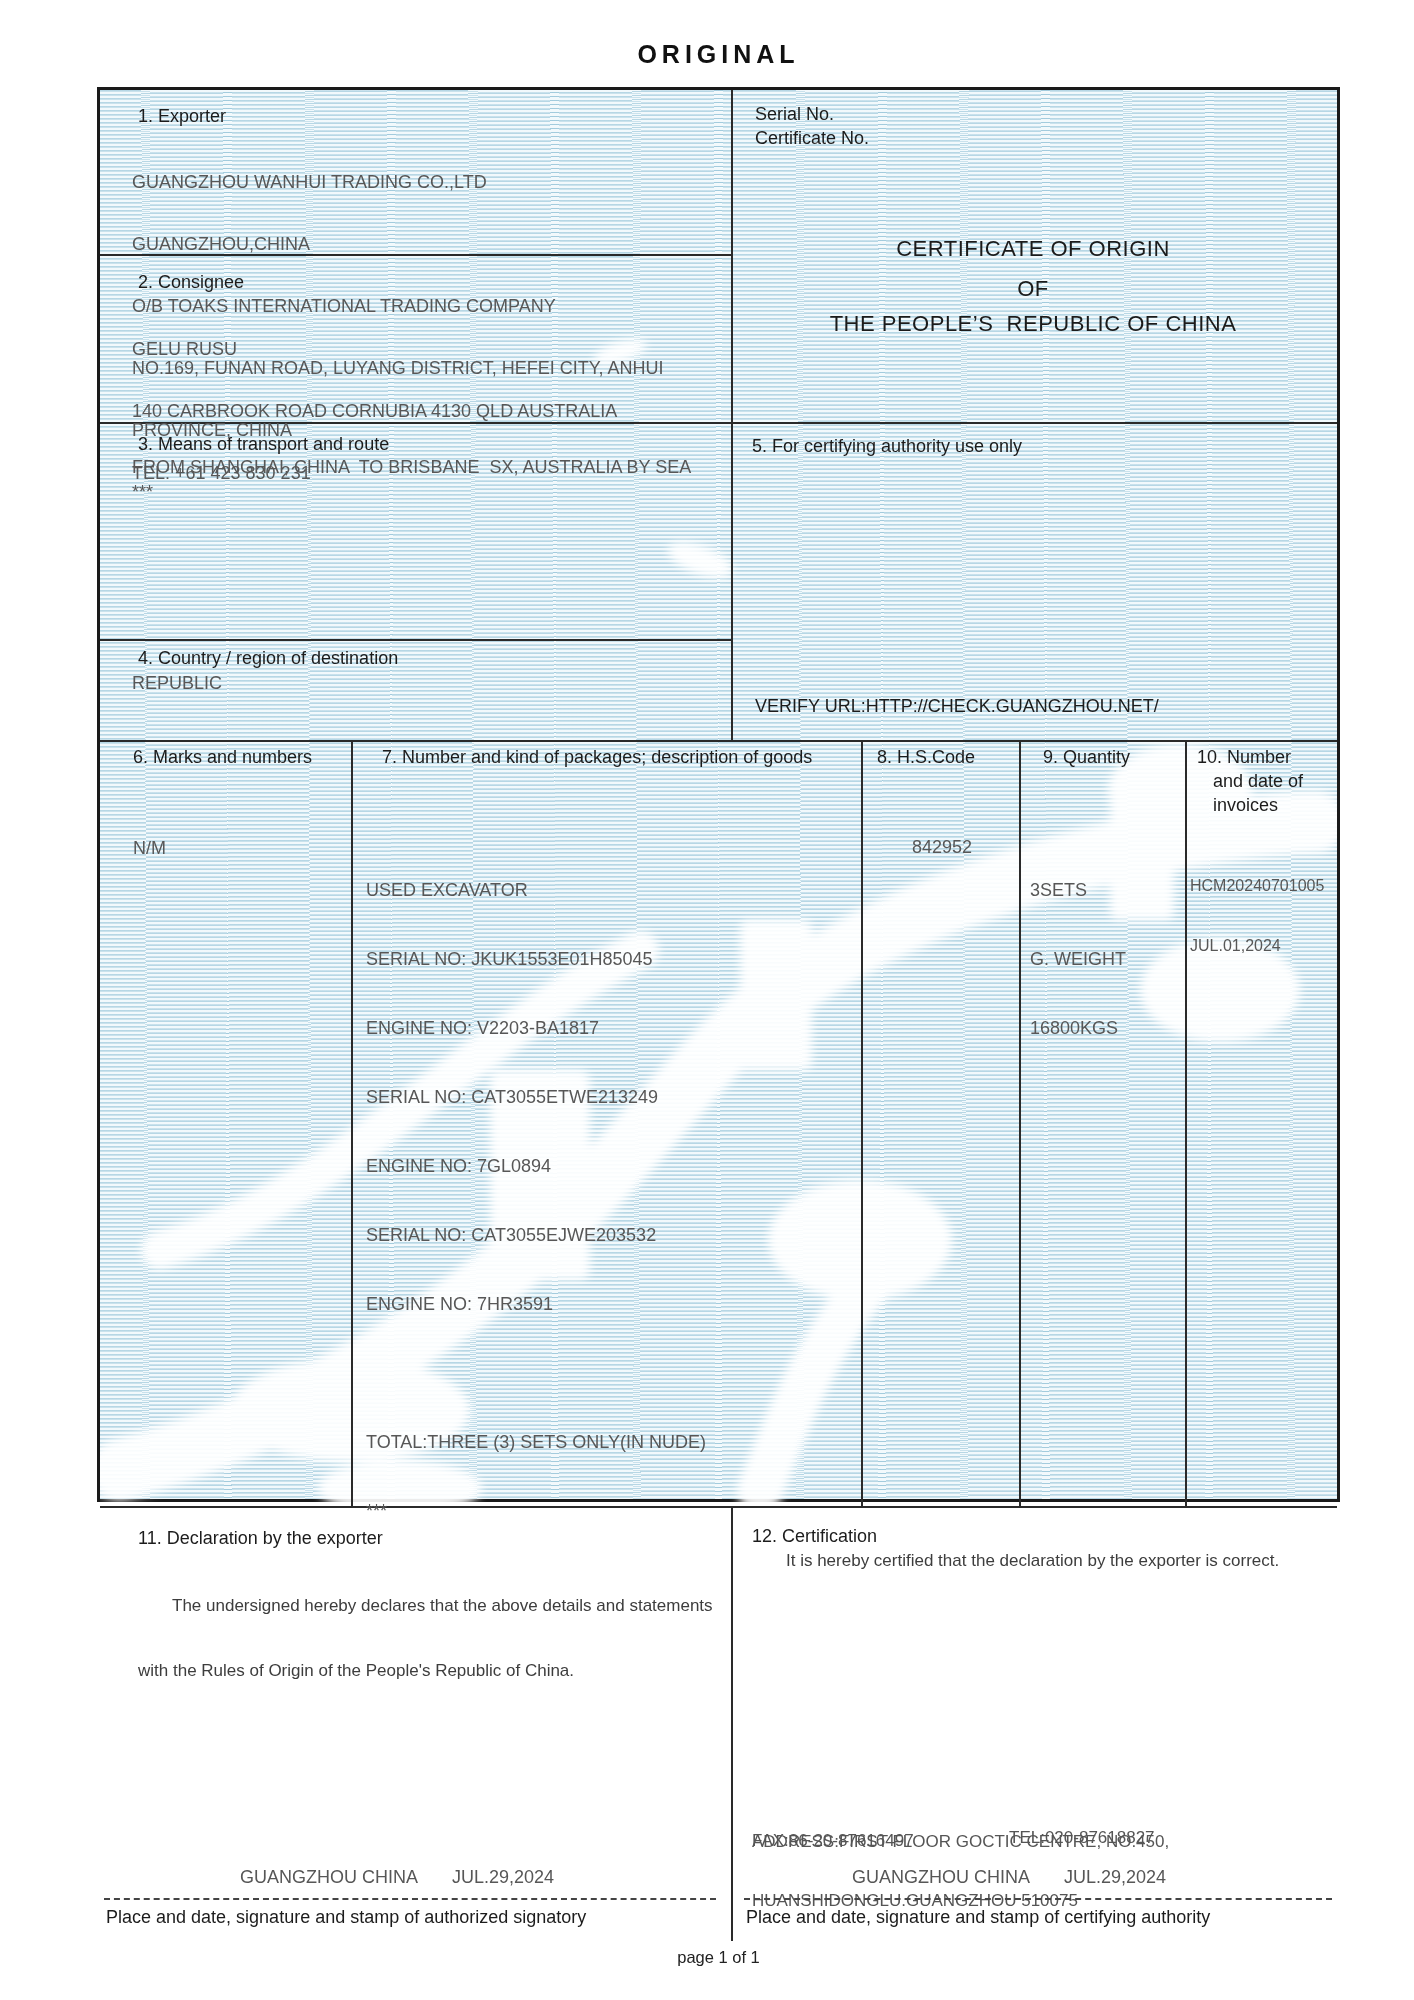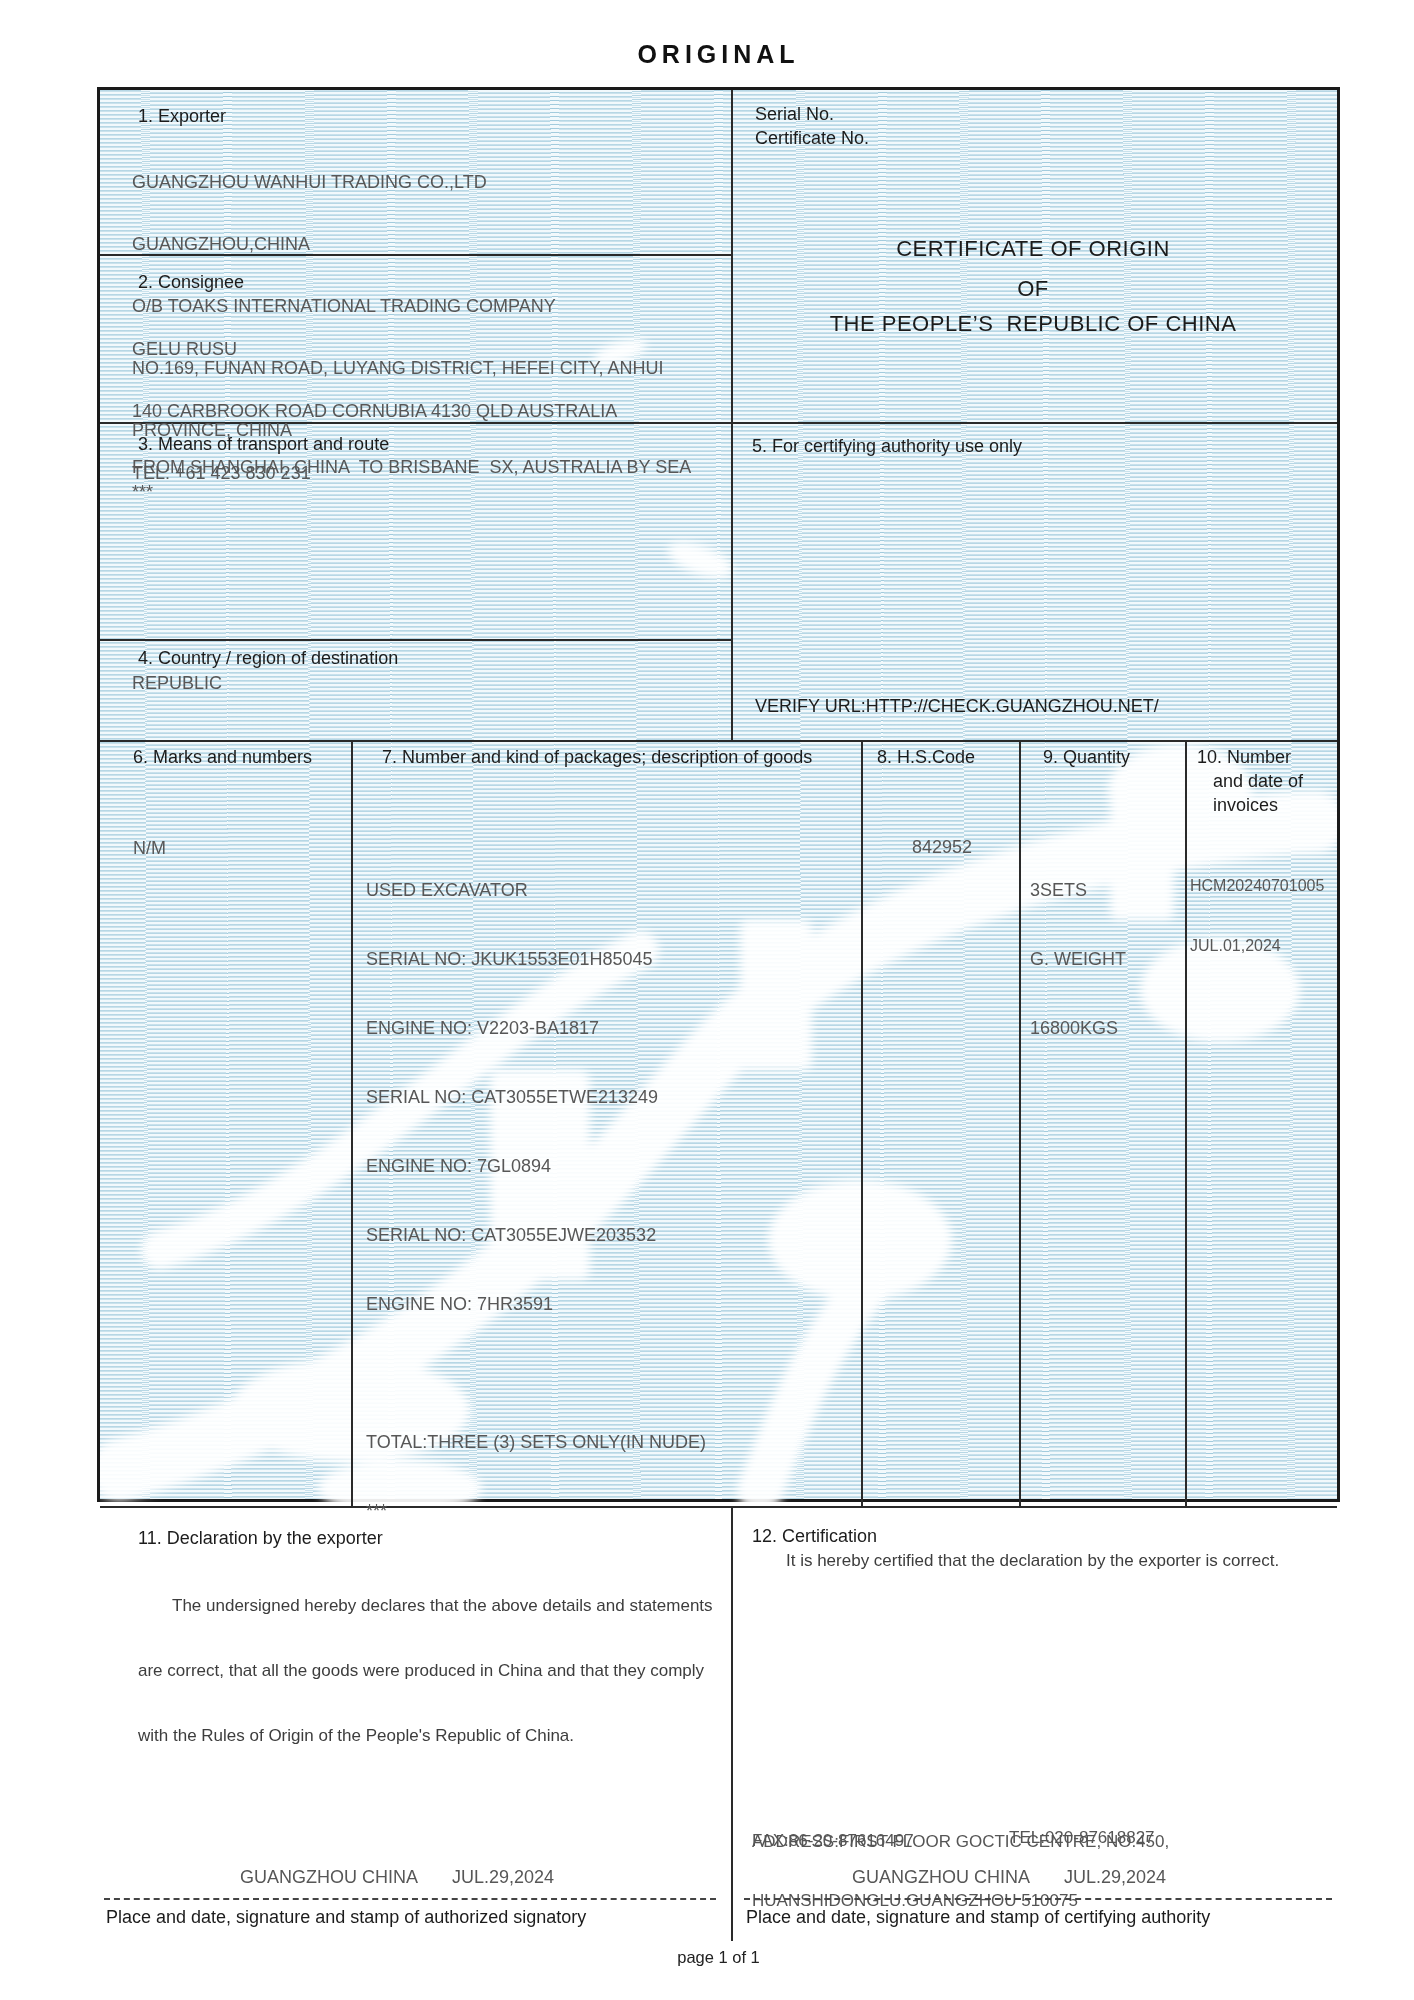--- a/index.html
+++ b/index.html
@@ -151,21 +151,20 @@
     </div>
 
     <div class="txt val lines18" style="left:1090px;top:745px;">
       <div>HCM20240701005</div>
       <div>JUL.01,2024</div>
     </div>
 
     <div class="txt lbl" style="left:38px;top:1438px;">11. Declaration by the exporter</div>
     <div class="txt small lines25" style="left:38px;top:1466px;">
       <div class="indent">The undersigned hereby declares that the above details and statements</div>
-      <div>are correct, that all the goods were produced in China and that they comply</div>
       <div>with the Rules of Origin of the People's Republic of China.</div>
     </div>
 
     <div class="txt lbl" style="left:652px;top:1436px;">12. Certification</div>
     <div class="txt small" style="left:686px;top:1461px;">It is hereby certified that the declaration by the exporter is correct.</div>
 
     <div class="txt graysmall lines19" style="left:652px;top:1702px;">
       <div>ADDRESS:FIRST FLOOR GOCTIC CENTRE, NO.450,</div>
       <div>HUANSHIDONGLU.GUANGZHOU 510075</div>
     </div>

